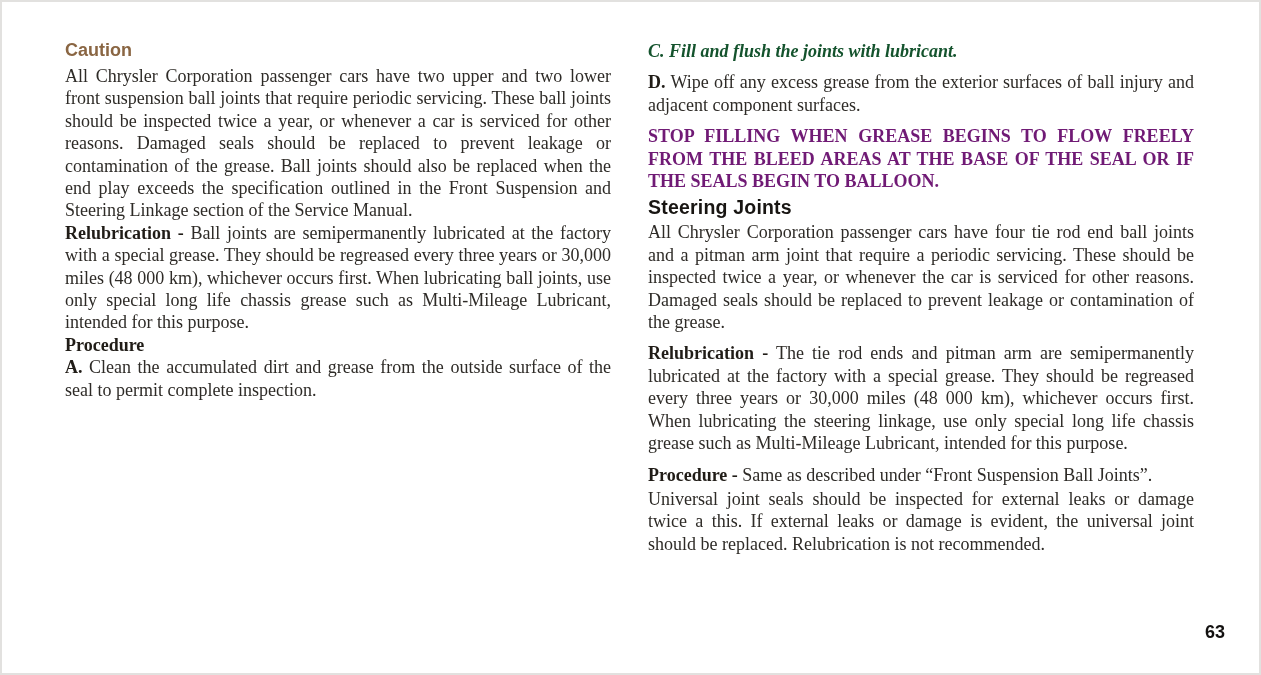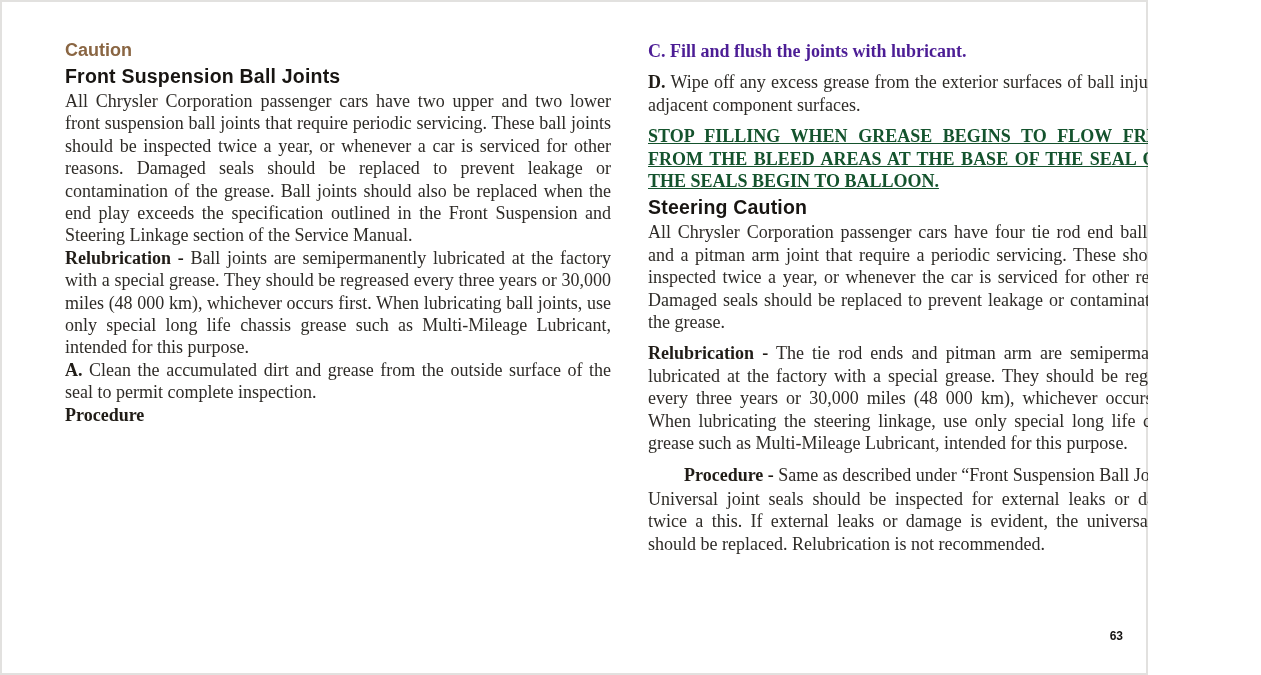--- a/index.html
+++ b/index.html
@@ -1,18 +1,18 @@
 <!DOCTYPE html>
 <html><head>
 <meta charset="utf-8">
 <style>
   html, body { margin: 0; padding: 0; background: #ffffff; }
   .page {
     position: relative;
-    width: 1148px;
+    width: 1261px;
     height: 675px;
     background: #ffffff;
     box-shadow: inset 0 0 0 2px #e2e1df;
     overflow: hidden;
     font-family: "Liberation Serif", "DejaVu Serif", serif;
   }
   .col {
     position: absolute;
     top: 40px;
     width: 546px;
@@ -37,62 +37,61 @@
   .section-heading {
     margin: 3px 0 2px 0;
     font-family: "Liberation Sans", sans-serif;
     font-weight: bold;
     font-size: 19.5px;
     letter-spacing: 0.2px;
     color: #181512;
   }
   .lead { color: #201c17; }
   .proc-head { font-weight: bold; color: #201c17; }
-  .warning { font-weight: bold; color: #14532d; text-decoration: underline; }
-  .bold-step { font-weight: bold; color: #4c1d95; }
+  .warning { font-weight: bold; color: #701a75; }
+  .bold-step { font-weight: bold; color: #14532d; font-style: italic; }
   .col-right .body { margin-bottom: 9px; }
   .col-right .warning { margin-bottom: 4px; }
-  .col-right .proc-para { margin-bottom: 2px; margin-left: 36px; }
+  .col-right .proc-para { margin-bottom: 2px; }
   .page-number {
     position: absolute;
-    right: 25px;
+    right: 36px;
     bottom: 32px;
     font-family: "Liberation Sans", sans-serif;
     font-weight: bold;
-    font-size: 12px;
+    font-size: 18px;
     color: #131110;
   }
 </style>
 </head>
 <body>
 
 <div class="page">
 
   <div class="col col-left">
     <h2 class="caution-title">Caution</h2>
 
-    <h1 class="section-heading">Front Suspension Ball Joints</h1>
     <p class="body">All Chrysler Corporation passenger cars have two upper and two lower front suspension ball joints that require periodic servicing. These ball joints should be inspected twice a year, or whenever a car is serviced for other reasons. Damaged seals should be replaced to prevent leakage or contamination of the grease. Ball joints should also be replaced when the end play exceeds the specification outlined in the Front Suspension and Steering Linkage section of the Service Manual.</p>
 
     <p class="body"><b class="lead">Relubrication -</b> <span>Ball joints are semipermanently lubricated at the factory with a special grease. They should be regreased every three years or 30,000 miles (48 000 km), whichever occurs first. When lubricating ball joints, use only special long life chassis grease such as Multi-Mileage Lubricant, intended for this purpose.</span></p>
 
+    <p class="body proc-head">Procedure</p>
+
     <p class="body"><b class="lead">A.</b> <span>Clean the accumulated dirt and grease from the outside surface of the seal to permit complete inspection.</span></p>
-
-    <p class="body proc-head">Procedure</p>
 
   </div>
 
   <div class="col col-right">
     <p class="body bold-step"><b>C.</b> <span>Fill and flush the joints with lubricant.</span></p>
 
     <p class="body"><b class="lead">D.</b> <span>Wipe off any excess grease from the exterior surfaces of ball injury and adjacent component surfaces.</span></p>
 
     <p class="body warning">STOP FILLING WHEN GREASE BEGINS TO FLOW FREELY FROM THE BLEED AREAS AT THE BASE OF THE SEAL OR IF THE SEALS BEGIN TO BALLOON.</p>
 
-    <h1 class="section-heading">Steering Caution</h1>
+    <h1 class="section-heading">Steering Joints</h1>
     <p class="body">All Chrysler Corporation passenger cars have four tie rod end ball joints and a pitman arm joint that require a periodic servicing. These should be inspected twice a year, or whenever the car is serviced for other reasons. Damaged seals should be replaced to prevent leakage or contamination of the grease.</p>
 
     <p class="body"><b class="lead">Relubrication -</b> <span>The tie rod ends and pitman arm are semipermanently lubricated at the factory with a special grease. They should be regreased every three years or 30,000 miles (48 000 km), whichever occurs first. When lubricating the steering linkage, use only special long life chassis grease such as Multi-Mileage Lubricant, intended for this purpose.</span></p>
 
     <p class="body proc-para"><b class="lead">Procedure -</b> <span>Same as described under “Front Suspension Ball Joints”.</span></p>
 
     <p class="body">Universal joint seals should be inspected for external leaks or damage twice a this. If external leaks or damage is evident, the universal joint should be replaced. Relubrication is not recommended.</p>
   </div>
 
   <div class="page-number">63</div>

